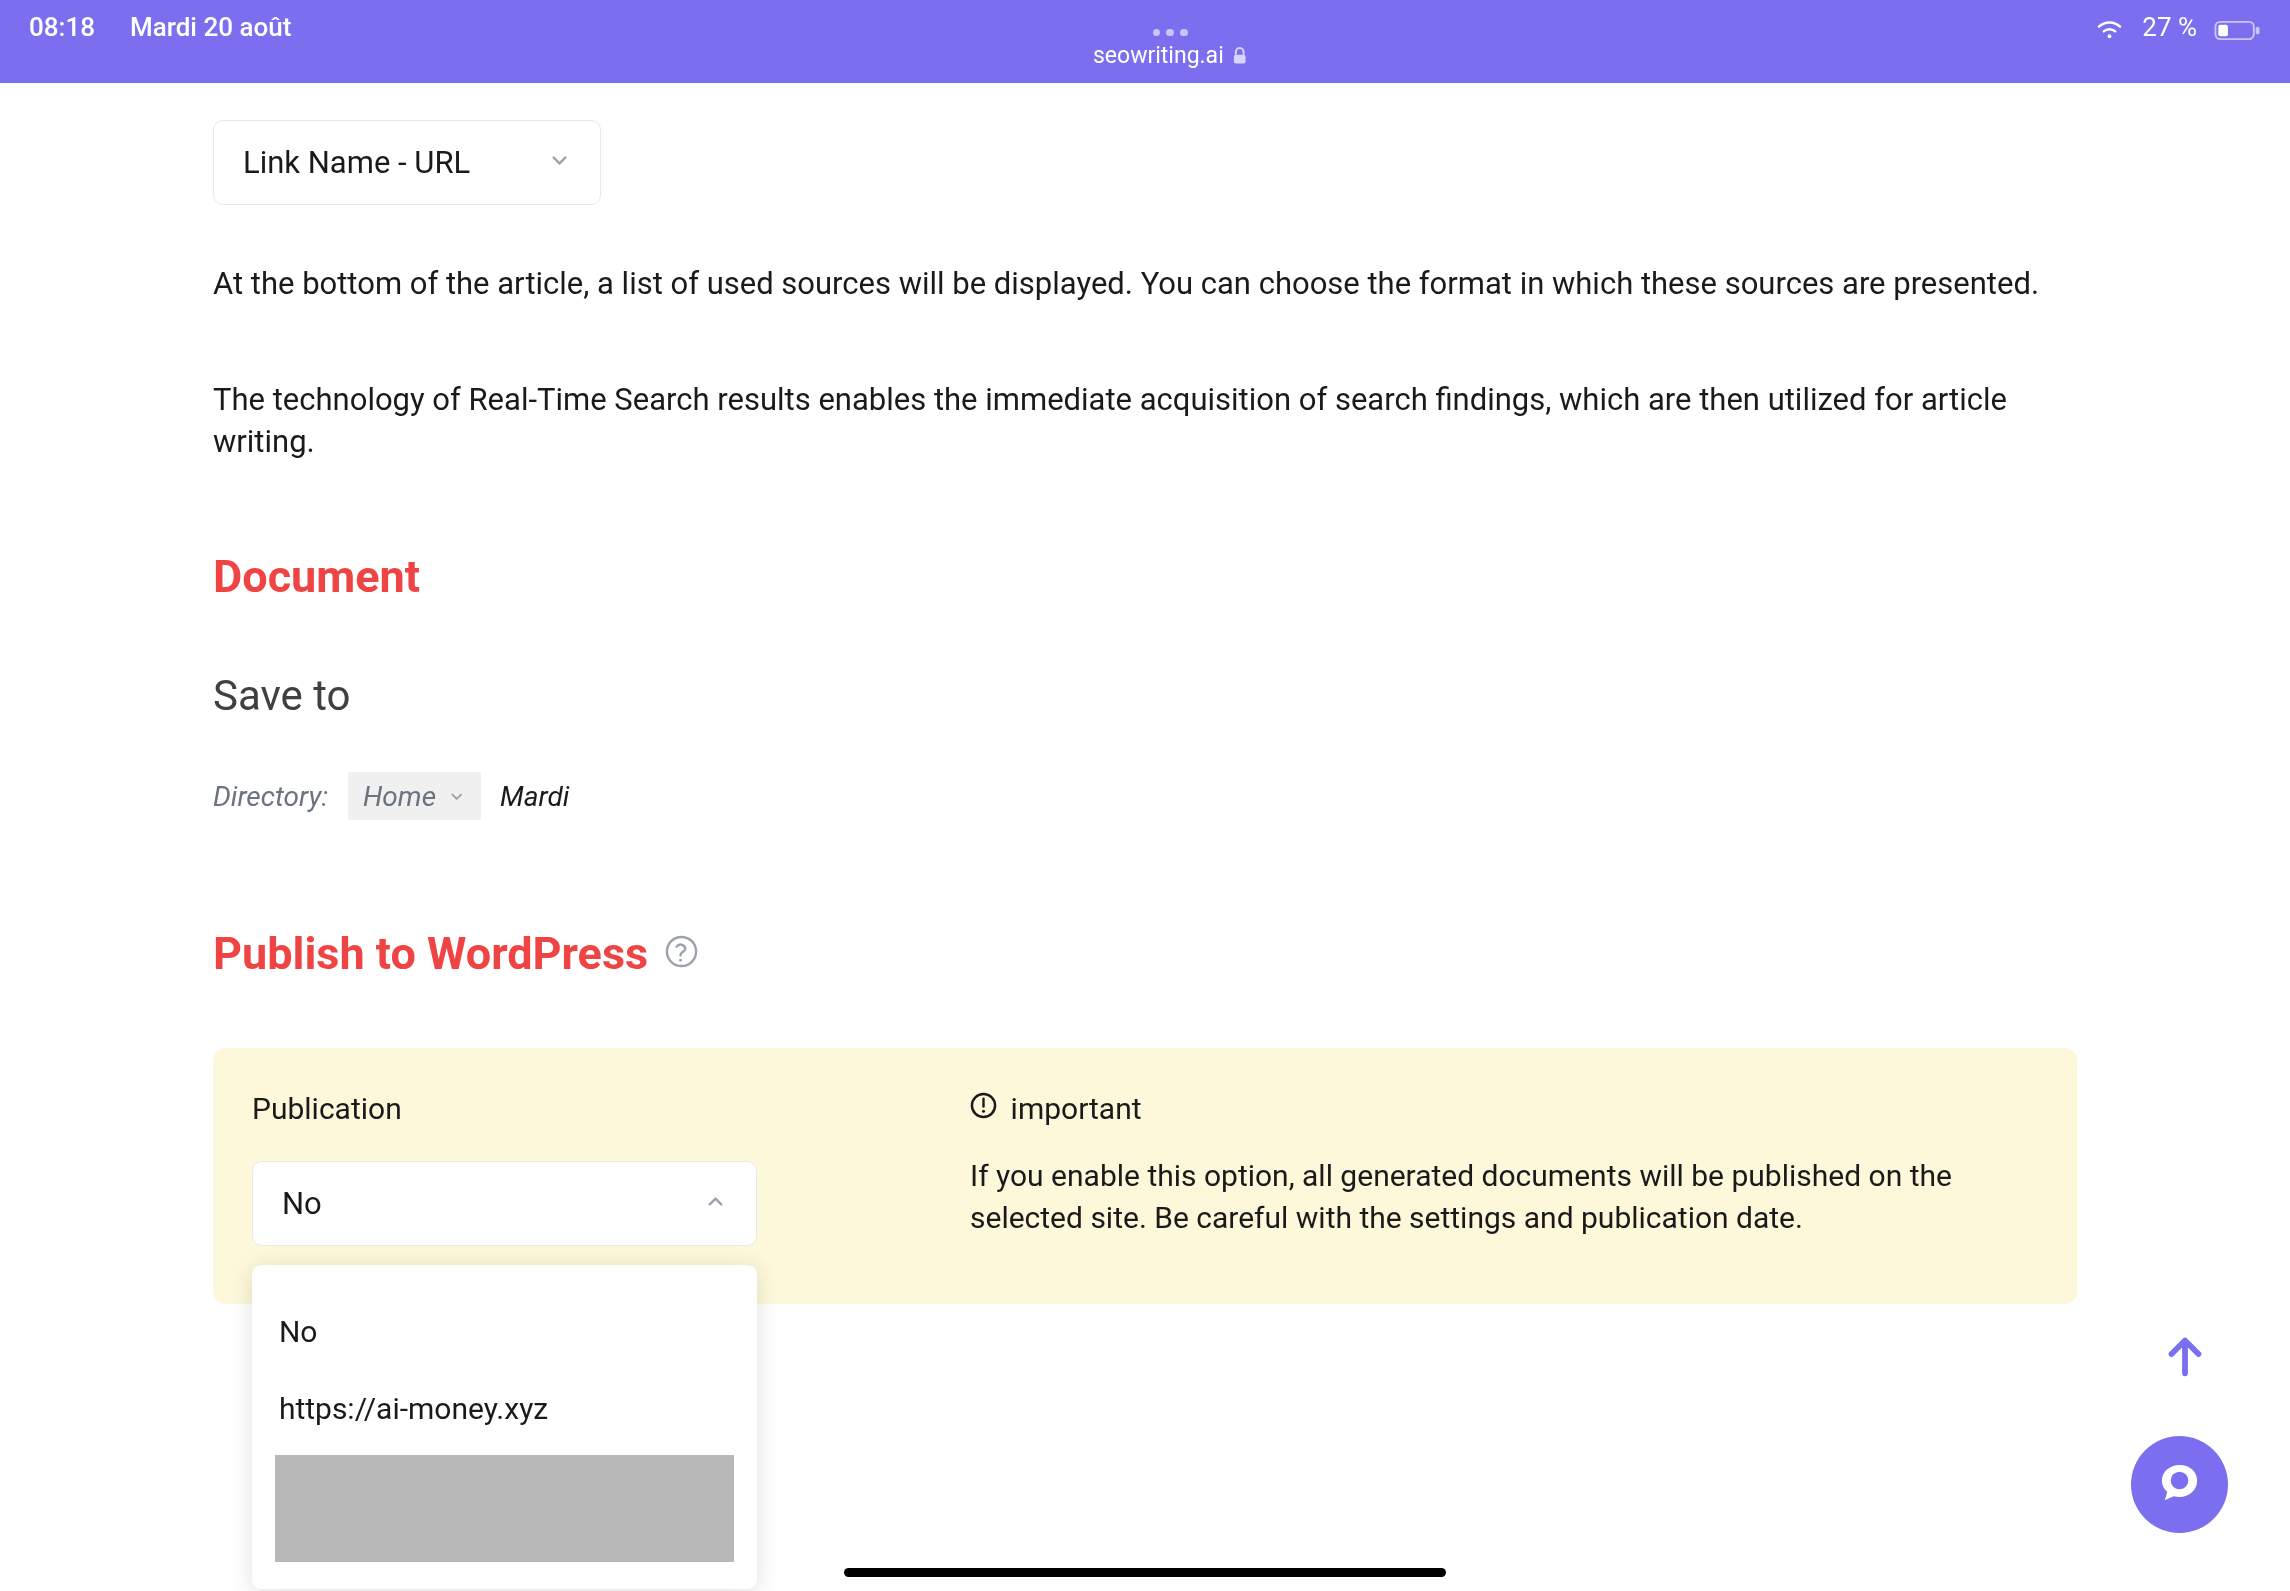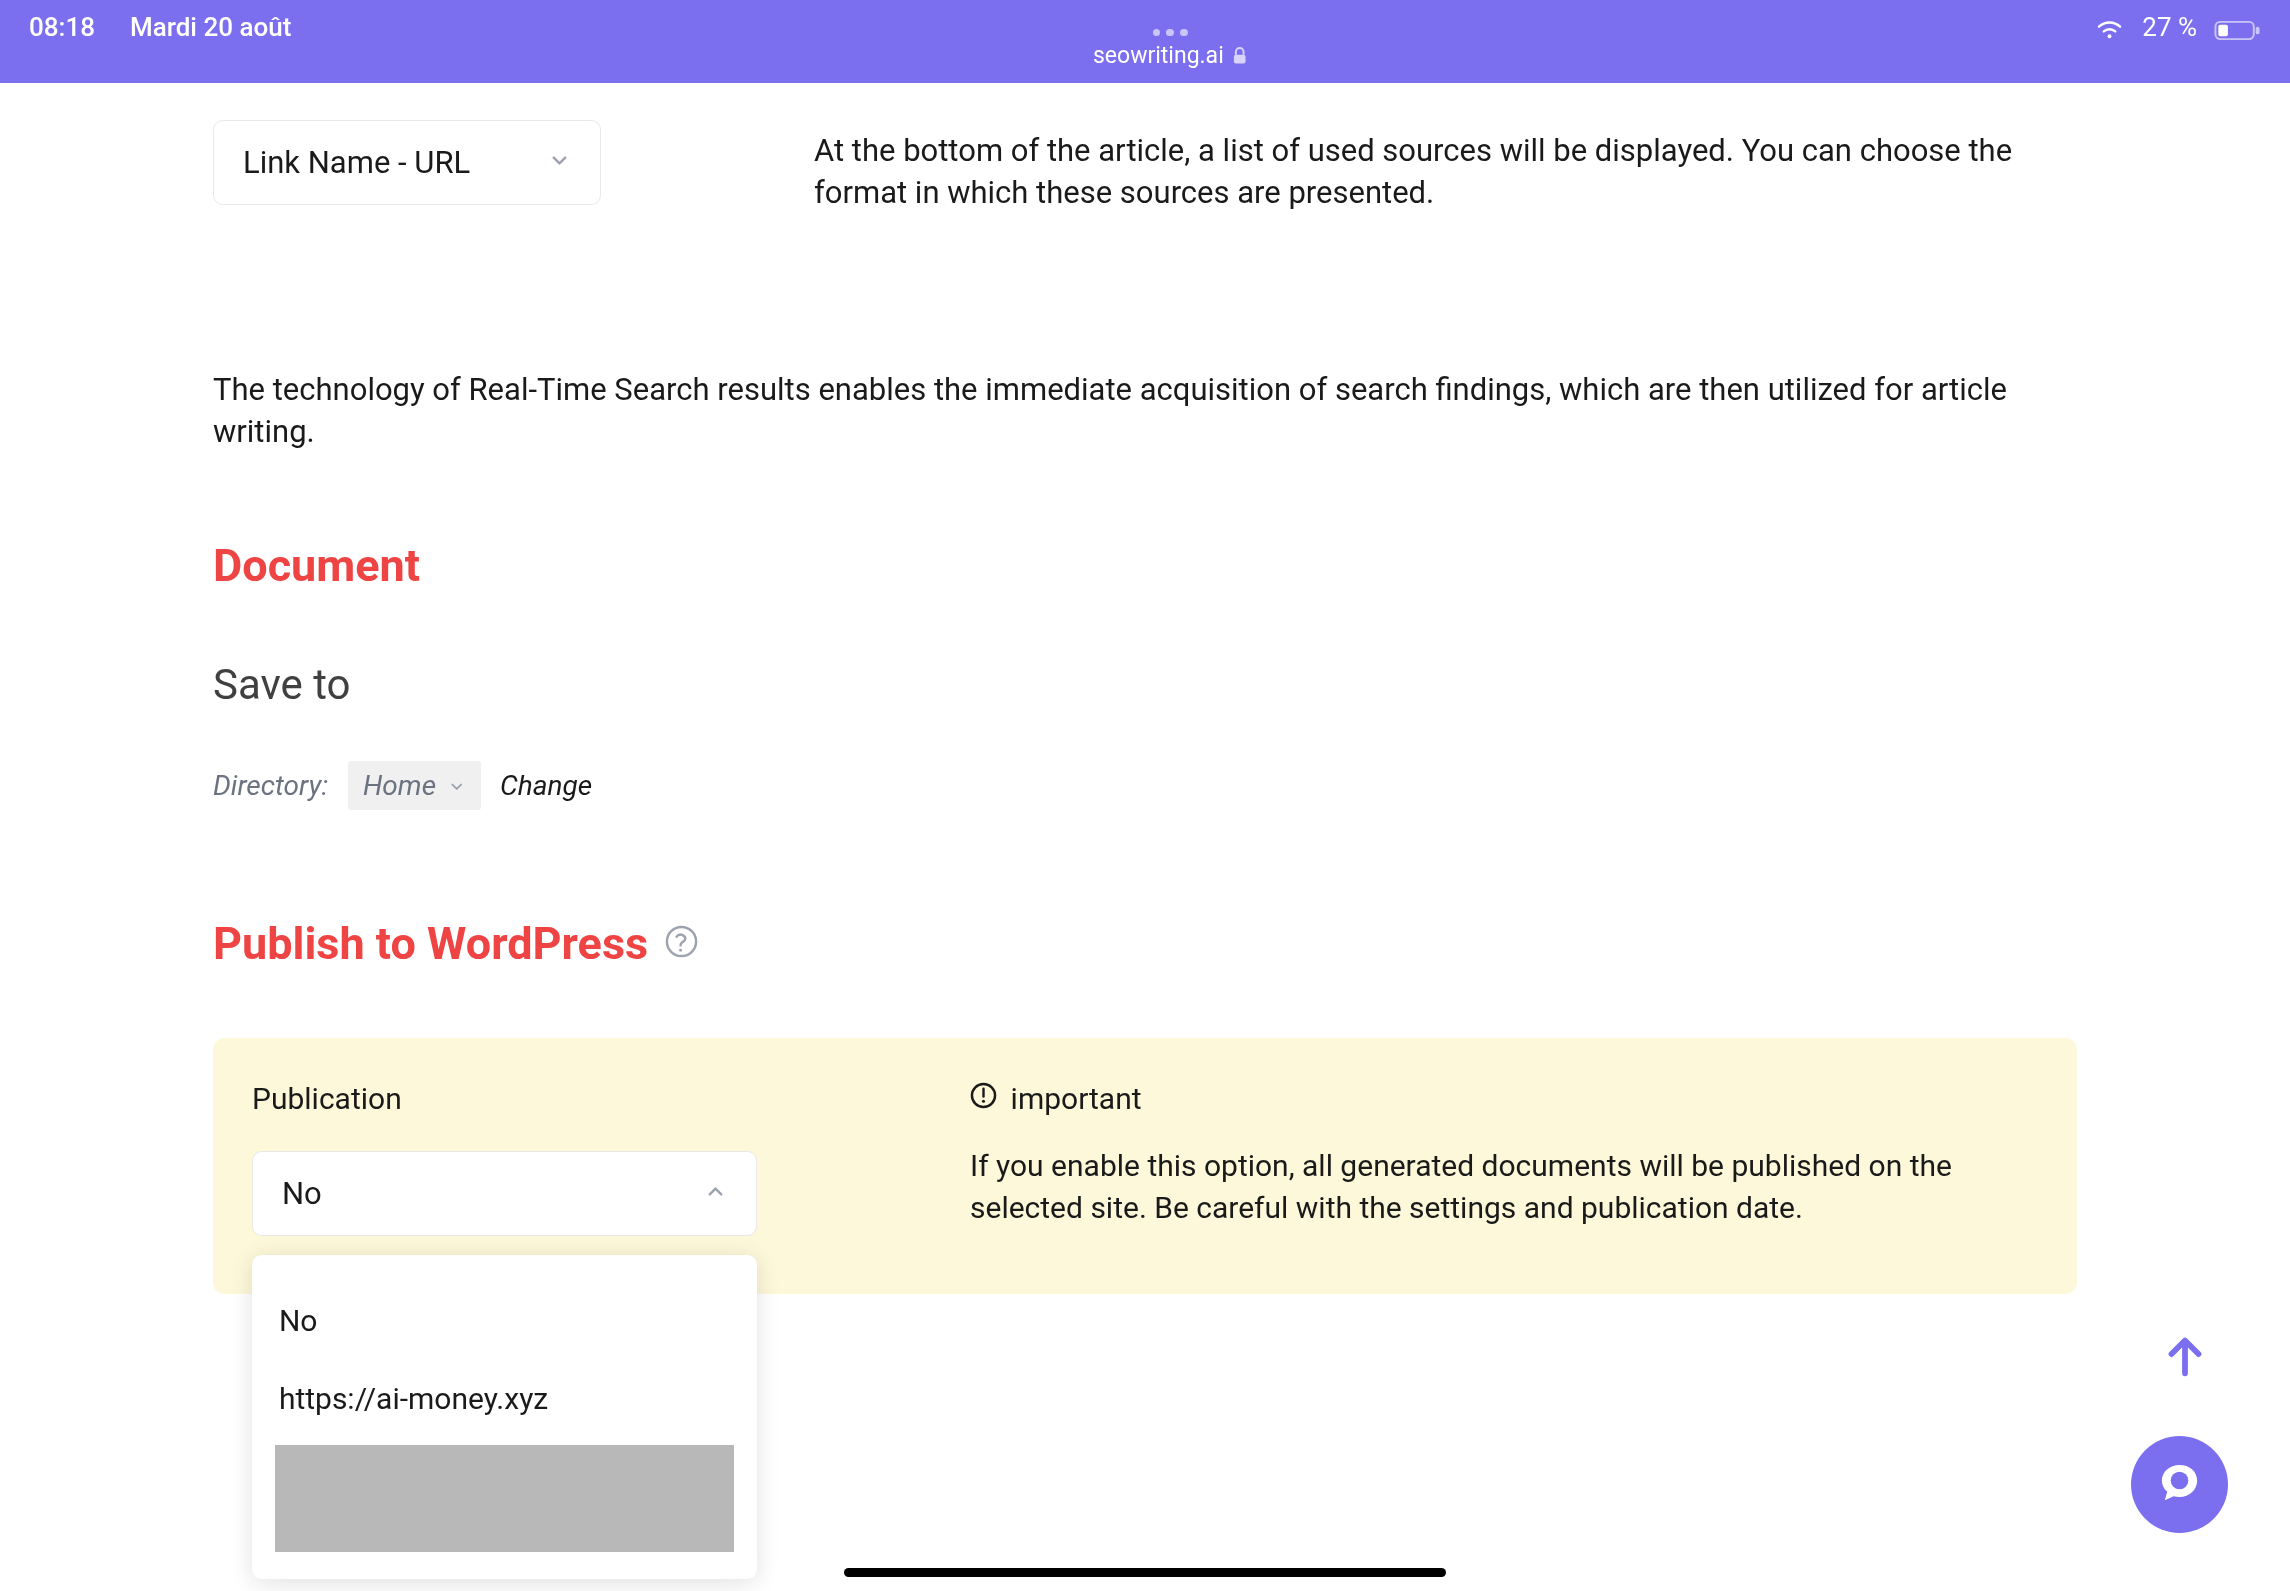--- a/index.html
+++ b/index.html
@@ -301,21 +301,22 @@
       bottom: 13.6px;
       left: 50%;
       transform: translateX(-50%);
       width: 602px;
       height: 9.7px;
       background: #000000;
       border-radius: 9.7px;
     }
 
     .first-row {
-      margin-bottom: 120px;
+      margin-bottom: 39px;
+      flex-direction: column;
     }
 
     .first-row .form-left {
       width: 543px;
     }
 
     .first-row .select-box {
       margin-top: -9.7px;
     }
   </style>
@@ -389,21 +390,21 @@
     <div class="directory-row">
       <span class="directory-label">Directory:</span>
       <div class="directory-select">
         <span>Home</span>
         <span class="chevron-down">
           <svg width="17.5" height="17.5" viewBox="0 0 24 24" fill="none">
             <path d="M6 9l6 6 6-6" stroke="currentColor" stroke-width="2.5" stroke-linecap="round" stroke-linejoin="round"></path>
           </svg>
         </span>
       </div>
-      <span class="change-link">Change</span>
+      <span class="change-link">Mardi</span>
     </div>
   </div>
 
   <h2 class="section-heading section-heading-flex">
     <span>Publish to WordPress</span>
     <span class="help-icon">
       <svg width="35" height="35" viewBox="0 0 36 36" fill="none">
         <circle cx="18" cy="18" r="15" stroke="currentColor" stroke-width="2.5"></circle>
         <path d="M13 13a5 5 0 0 1 9 2c0 2-2 3-3.5 4-1 .7-1.5 1.5-1.5 3" stroke="currentColor" stroke-width="2.5" stroke-linecap="round"></path>
         <circle cx="17" cy="27" r="1.5" fill="currentColor"></circle>

